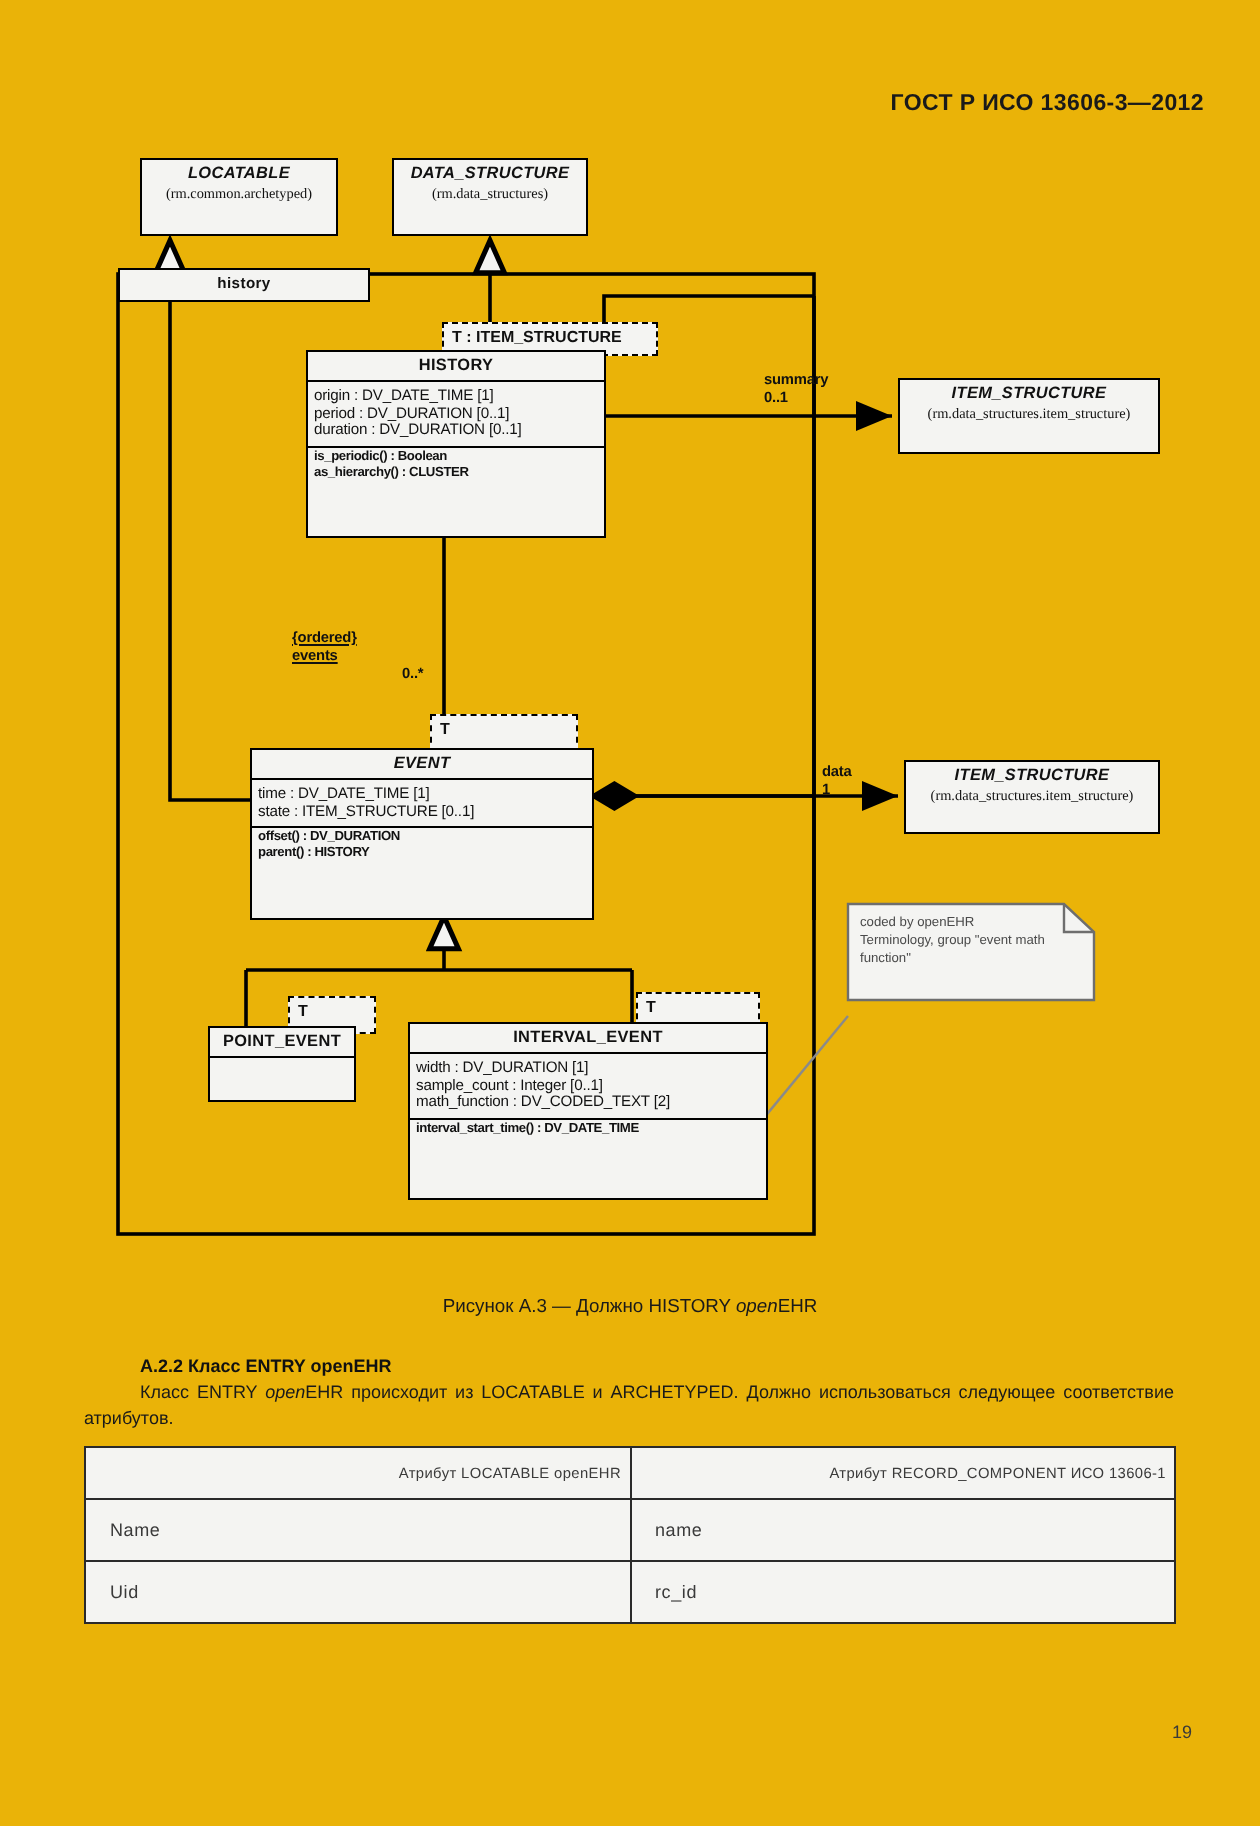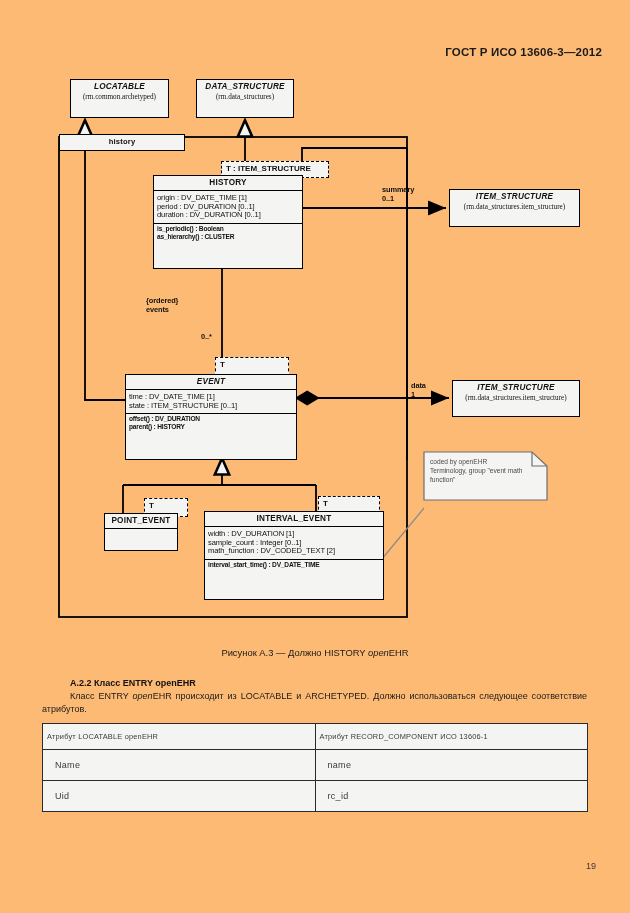--- a/index.html
+++ b/index.html
@@ -8,21 +8,21 @@
   }
   body {
     width: 630px; height: 913px;
     position: relative;
     font-family: "Liberation Sans", sans-serif;
     color: #111;
     overflow: hidden;
   }
   .page {
     position: absolute; inset: 0;
-    background: #fdba74;
+    background: #eab308;
   }
   .header {
     position: absolute;
     top: 46px; right: 28px;
     font-size: 11.5px;
     font-weight: bold;
     letter-spacing: 0.2px;
     color: #1a1a1a;
     white-space: nowrap;
   }
@@ -142,21 +142,21 @@
     border-collapse: collapse;
     background: #f4f4f2;
   }
   table.attr th, table.attr td {
     border: 1px solid #2a2a2a;
     color: #3a3a3a;
   }
   table.attr th {
     font-size: 7.4px;
     font-weight: normal;
-    text-align: left;
+    text-align: right;
     padding: 8px 4px;
     letter-spacing: 0.2px;
   }
   table.attr td {
     font-size: 9px;
     padding: 10px 12px;
     letter-spacing: 0.3px;
   }
   table.attr td.c2, table.attr th.c2 { }
   .pageno {
@@ -249,21 +249,21 @@
     <div class="lbl" style="left:382px; top:125px;">
       <span>summary</span><br>
       <span>0..1</span>
     </div>
 
     <div class="cls" style="left:449px; top:129px; width:131px; height:38px;">
       <div class="name ital">ITEM_STRUCTURE</div>
       <div class="sub">(rm.data_structures.item_structure)</div>
     </div>
 
-    <div class="lbl" style="left:146px; top:236px;">
+    <div class="lbl" style="left:146px; top:254px;text-decoration:underline;">
       <span>{ordered}</span><br>
       <span>events</span>
     </div>
     <div class="lbl" style="left:201px; top:272px;">0..*</div>
 
     <div class="tparam" style="left:215px; top:297px; width:74px; height:20px;">T</div>
 
     <div class="cls" style="left:125px; top:314px; width:172px; height:86px;">
       <div class="name ital">EVENT</div>
       <div class="compart">

